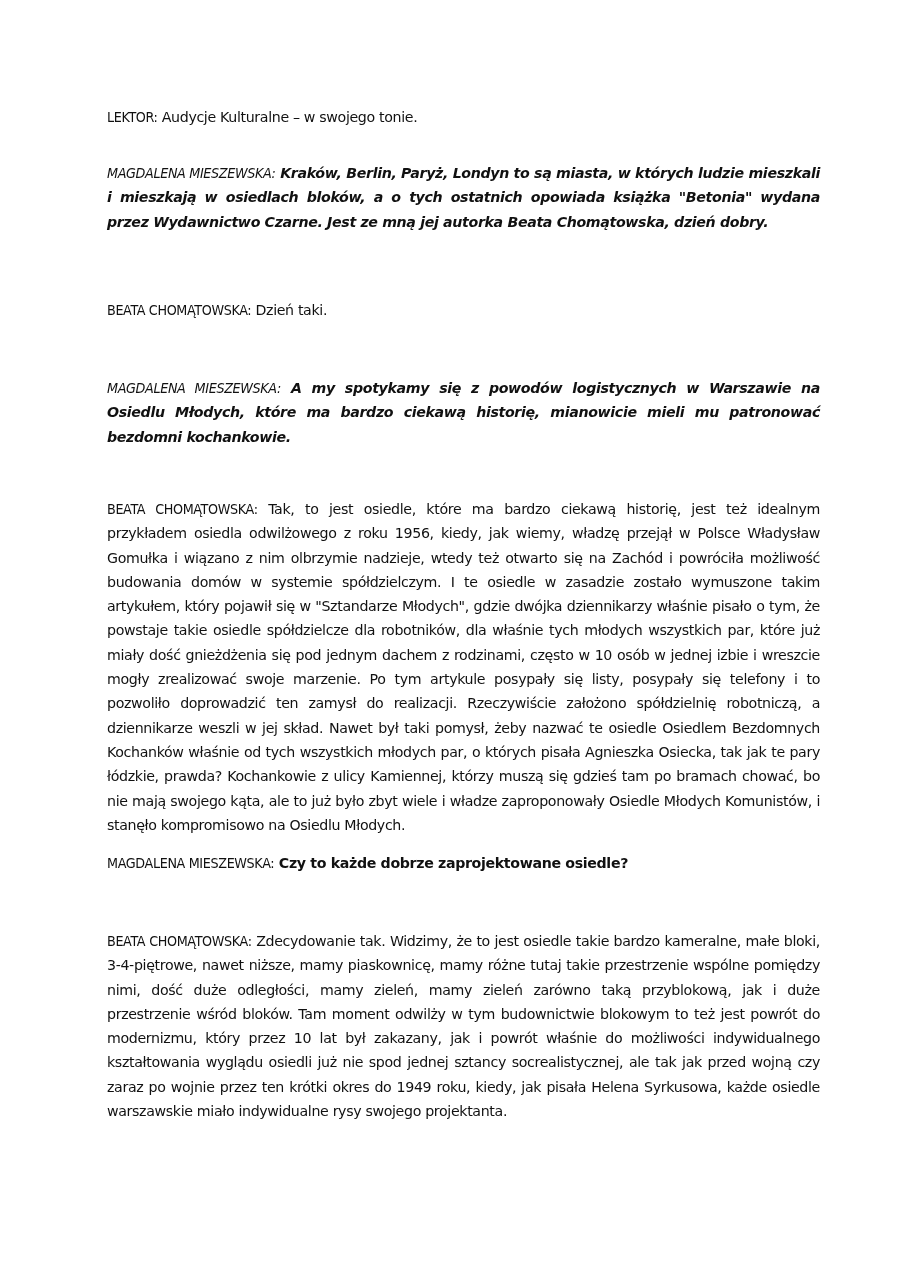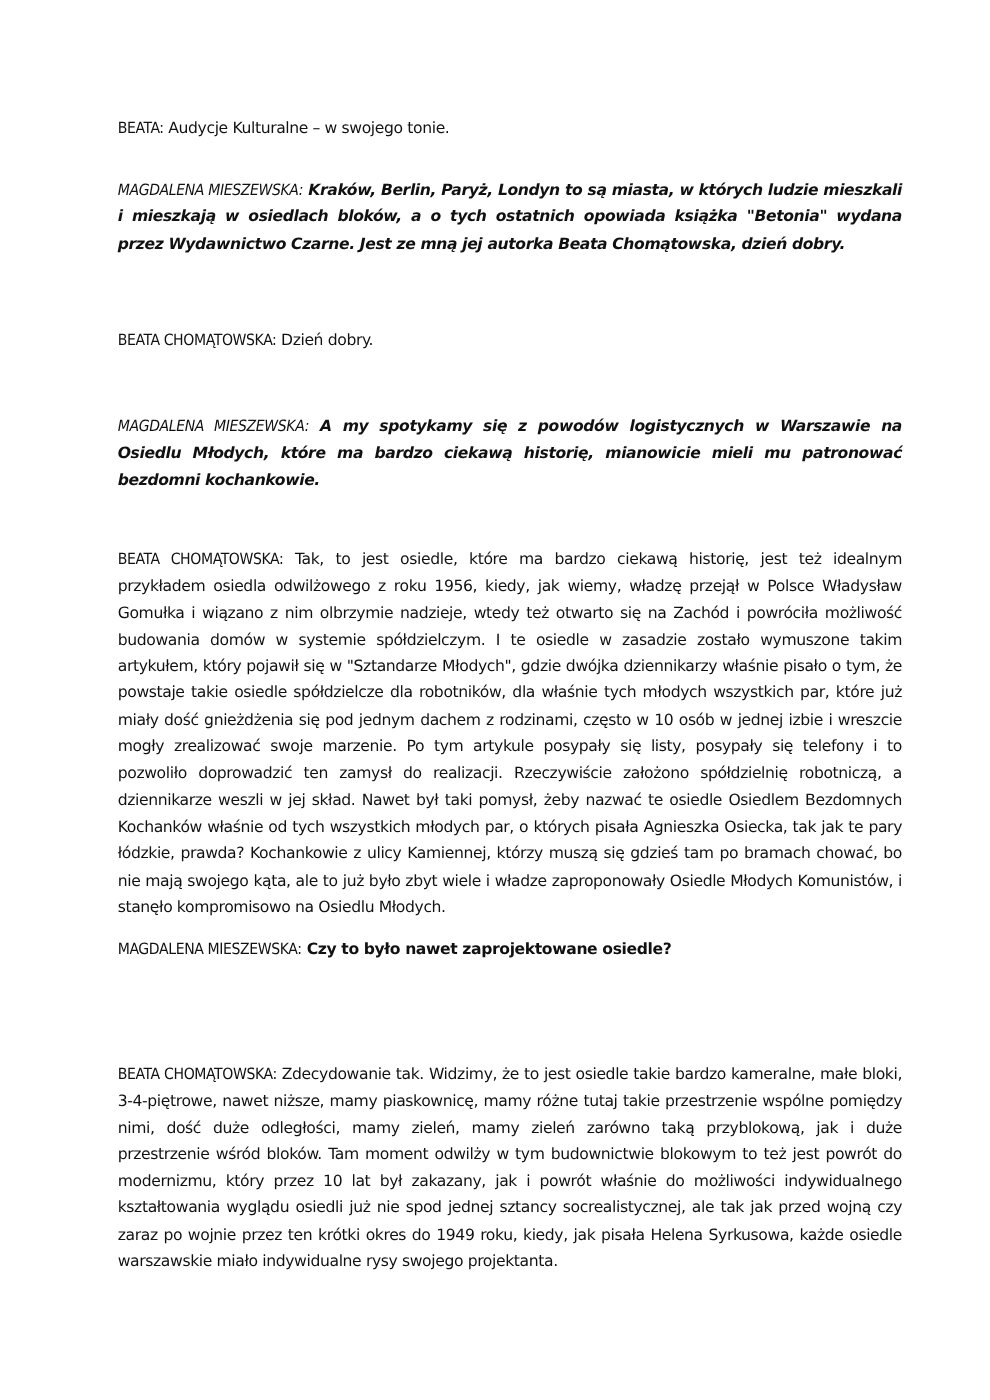--- a/index.html
+++ b/index.html
@@ -35,34 +35,34 @@
     }
     .bold {
       font-weight: bold;
     }
     .p1 { position: absolute; top: 0; }
     .p2 { position: absolute; top: 56px; font-style: italic; }
     .p3 { position: absolute; top: 193px; }
     .p4 { position: absolute; top: 271px; font-style: italic; }
     .p5 { position: absolute; top: 392px; }
     .p6 { position: absolute; top: 746px; }
-    .p7 { position: absolute; top: 824px; margin-top: 36px; }
+    .p7 { position: absolute; top: 824px; }
   </style>
 </head>
 <body>
 
 <div class="page">
 
-  <p class="para p1"><span class="speaker">BEATA:</span><span> Audycje Kulturalne – w swojego tonie.</span></p>
+  <p class="para p1"><span class="speaker">LEKTOR:</span><span> Audycje Kulturalne – w swojego tonie.</span></p>
 
   <p class="para p2"><span class="speaker">MAGDALENA MIESZEWSKA:</span><span class="bold"> Kraków, Berlin, Paryż, Londyn to są miasta, w których ludzie mieszkali i mieszkają w osiedlach bloków, a o tych ostatnich opowiada książka "Betonia" wydana przez Wydawnictwo Czarne. Jest ze mną jej autorka Beata Chomątowska, dzień dobry.</span></p>
 
-  <p class="para p3"><span class="speaker">BEATA CHOMĄTOWSKA:</span><span> Dzień dobry.</span></p>
+  <p class="para p3"><span class="speaker">BEATA CHOMĄTOWSKA:</span><span> Dzień taki.</span></p>
 
   <p class="para p4"><span class="speaker">MAGDALENA MIESZEWSKA:</span><span class="bold"> A my spotykamy się z powodów logistycznych w Warszawie na Osiedlu Młodych, które ma bardzo ciekawą historię, mianowicie mieli mu patronować bezdomni kochankowie.</span></p>
 
   <p class="para p5"><span class="speaker">BEATA CHOMĄTOWSKA:</span><span> Tak, to jest osiedle, które ma bardzo ciekawą historię, jest też idealnym przykładem osiedla odwilżowego z roku 1956, kiedy, jak wiemy, władzę przejął w Polsce Władysław Gomułka i wiązano z nim olbrzymie nadzieje, wtedy też otwarto się na Zachód i powróciła możliwość budowania domów w systemie spółdzielczym. I te osiedle w zasadzie zostało wymuszone takim artykułem, który pojawił się w "Sztandarze Młodych", gdzie dwójka dziennikarzy właśnie pisało o tym, że powstaje takie osiedle spółdzielcze dla robotników, dla właśnie tych młodych wszystkich par, które już miały dość gnieżdżenia się pod jednym dachem z rodzinami, często w 10 osób w jednej izbie i wreszcie mogły zrealizować swoje marzenie. Po tym artykule posypały się listy, posypały się telefony i to pozwoliło doprowadzić ten zamysł do realizacji. Rzeczywiście założono spółdzielnię robotniczą, a dziennikarze weszli w jej skład. Nawet był taki pomysł, żeby nazwać te osiedle Osiedlem Bezdomnych Kochanków właśnie od tych wszystkich młodych par, o których pisała Agnieszka Osiecka, tak jak te pary łódzkie, prawda? Kochankowie z ulicy Kamiennej, którzy muszą się gdzieś tam po bramach chować, bo nie mają swojego kąta, ale to już było zbyt wiele i władze zaproponowały Osiedle Młodych Komunistów, i stanęło kompromisowo na Osiedlu Młodych.</span></p>
 
-  <p class="para p6"><span class="speaker">MAGDALENA MIESZEWSKA:</span><span class="bold"> Czy to było nawet zaprojektowane osiedle?</span></p>
+  <p class="para p6"><span class="speaker">MAGDALENA MIESZEWSKA:</span><span class="bold"> Czy to każde dobrze zaprojektowane osiedle?</span></p>
 
   <p class="para p7"><span class="speaker">BEATA CHOMĄTOWSKA:</span><span> Zdecydowanie tak. Widzimy, że to jest osiedle takie bardzo kameralne, małe bloki, 3-4-piętrowe, nawet niższe, mamy piaskownicę, mamy różne tutaj takie przestrzenie wspólne pomiędzy nimi, dość duże odległości, mamy zieleń, mamy zieleń zarówno taką przyblokową, jak i duże przestrzenie wśród bloków. Tam moment odwilży w tym budownictwie blokowym to też jest powrót do modernizmu, który przez 10 lat był zakazany, jak i powrót właśnie do możliwości indywidualnego kształtowania wyglądu osiedli już nie spod jednej sztancy socrealistycznej, ale tak jak przed wojną czy zaraz po wojnie przez ten krótki okres do 1949 roku, kiedy, jak pisała Helena Syrkusowa, każde osiedle warszawskie miało indywidualne rysy swojego projektanta.</span></p>
 
 </div>
 
 </body></html>

